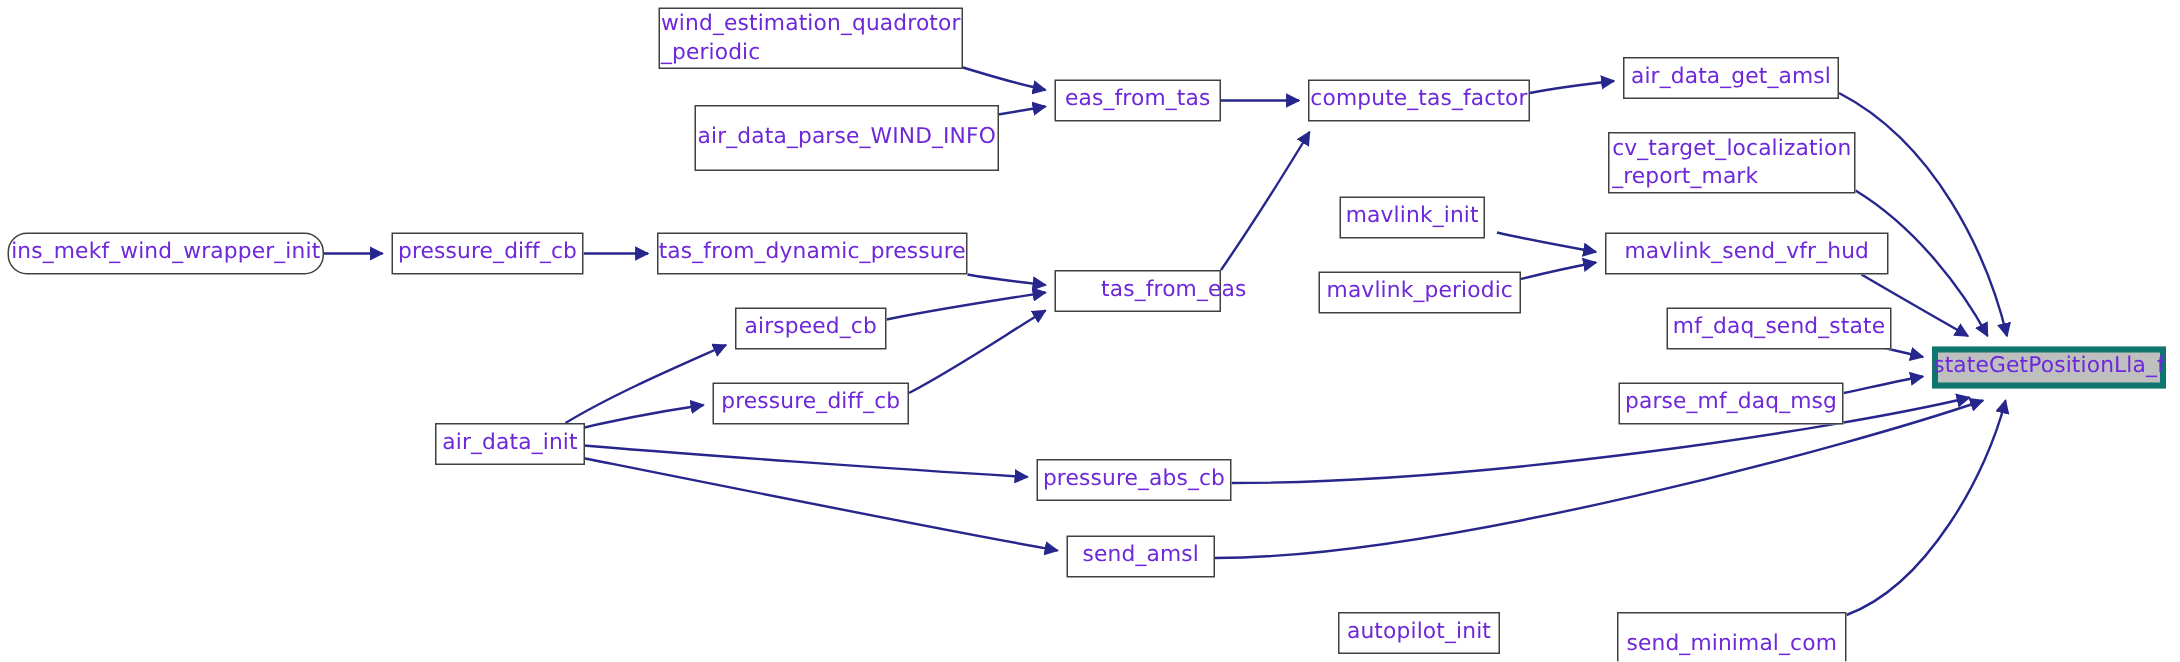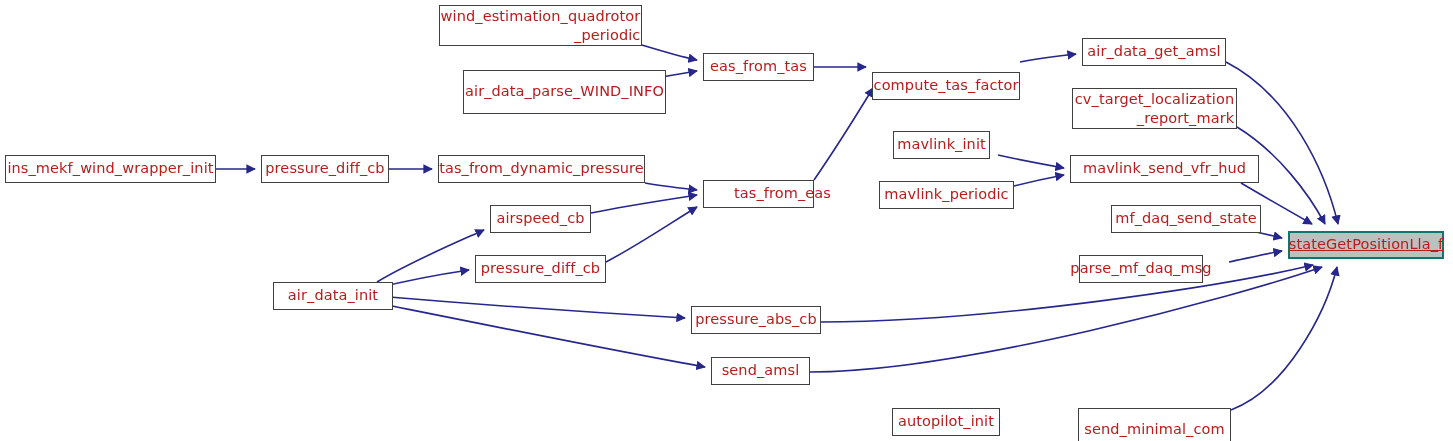--- a/index.html
+++ b/index.html
@@ -21,34 +21,33 @@
     top: 0;
     width: 1453px;
     height: 441px;
     pointer-events: none;
   }
   .node {
     position: absolute;
     box-sizing: border-box;
     border: 1px solid #404040;
     background: #ffffff;
-    color: #b91c1c;
+    color: #6d28d9;
     font-size: 14.5px;
     line-height: 1.18;
     display: flex;
     align-items: center;
     justify-content: center;
-    text-align: right;
+    text-align: left;
     white-space: pre-line;
     letter-spacing: 0.1px;
   }
   .node.highlight {
     background: #bfbfbf;
-    border: 2px solid #0f766e;
-    text-decoration: underline;
+    border: 4px solid #0f766e;
   }
   .node.two-line {
     line-height: 1.25;
   }
 </style>
 </head>
 <body>
 
 <div id="canvas">
 
@@ -84,36 +83,36 @@
         <path d="M 810,372 C 960,372 1235,297 1322,267" marker-end="url(#arrow)"></path>
         <path d="M 1231,410 C 1285,390 1325,315 1337,267" marker-end="url(#arrow)"></path>
       </g>
   </svg>
 
   <div id="node-layer">
       <div class="node two-line" style="left: 439px; top: 5px; width: 203px; height: 41px;">wind_estimation_quadrotor
 _periodic</div>
       <div class="node" style="left: 463px; top: 70px; width: 203px; height: 44px;">air_data_parse_WIND_INFO</div>
       <div class="node" style="left: 703px; top: 53px; width: 111px; height: 28px;">eas_from_tas</div>
-      <div class="node" style="left: 872px; top: 53px; width: 148px; height: 28px; margin-top: 19px;">compute_tas_factor</div>
+      <div class="node" style="left: 872px; top: 53px; width: 148px; height: 28px;">compute_tas_factor</div>
       <div class="node" style="left: 1082px; top: 38px; width: 144px; height: 28px;">air_data_get_amsl</div>
       <div class="node two-line" style="left: 1072px; top: 88px; width: 165px; height: 41px;">cv_target_localization
 _report_mark</div>
       <div class="node" style="left: 893px; top: 131px; width: 97px; height: 28px;">mavlink_init</div>
       <div class="node" style="left: 879px; top: 181px; width: 135px; height: 28px;">mavlink_periodic</div>
       <div class="node" style="left: 1070px; top: 155px; width: 189px; height: 28px;">mavlink_send_vfr_hud</div>
       <div class="node" style="left: 1079px; top: 205px; width: 150px; height: 28px; margin-left: 32px;">mf_daq_send_state</div>
-      <div class="node" style="left: 1079px; top: 255px; width: 124px; height: 28px;">parse_mf_daq_msg</div>
-      <div class="node" style="left: 5px; top: 155px; width: 211px; height: 28px;">ins_mekf_wind_wrapper_init</div>
+      <div class="node" style="left: 1079px; top: 255px; width: 150px; height: 28px;">parse_mf_daq_msg</div>
+      <div class="node" style="left: 5px; top: 155px; width: 211px; height: 28px; border-radius: 13px;">ins_mekf_wind_wrapper_init</div>
       <div class="node" style="left: 261px; top: 155px; width: 128px; height: 28px;">pressure_diff_cb</div>
       <div class="node" style="left: 438px; top: 155px; width: 207px; height: 28px;">tas_from_dynamic_pressure</div>
       <div class="node" style="left: 703px; top: 180px; width: 111px; height: 28px; padding-left: 48px;">tas_from_eas</div>
       <div class="node" style="left: 490px; top: 205px; width: 101px; height: 28px;">airspeed_cb</div>
       <div class="node" style="left: 475px; top: 255px; width: 131px; height: 28px;">pressure_diff_cb</div>
-      <div class="node" style="left: 273px; top: 282px; width: 120px; height: 28px;">air_data_init</div>
+      <div class="node" style="left: 290px; top: 282px; width: 100px; height: 28px;">air_data_init</div>
       <div class="node" style="left: 691px; top: 306px; width: 130px; height: 28px;">pressure_abs_cb</div>
       <div class="node" style="left: 711px; top: 357px; width: 99px; height: 28px;">send_amsl</div>
       <div class="node" style="left: 892px; top: 408px; width: 108px; height: 28px;">autopilot_init</div>
       <div class="node" style="left: 1078px; top: 408px; width: 153px; height: 44px;">send_minimal_com</div>
       <div class="node highlight" style="left: 1288px; top: 231px; width: 156px; height: 28px;">stateGetPositionLla_f</div>
     </div>
 
 </div>
 
 </body></html>

